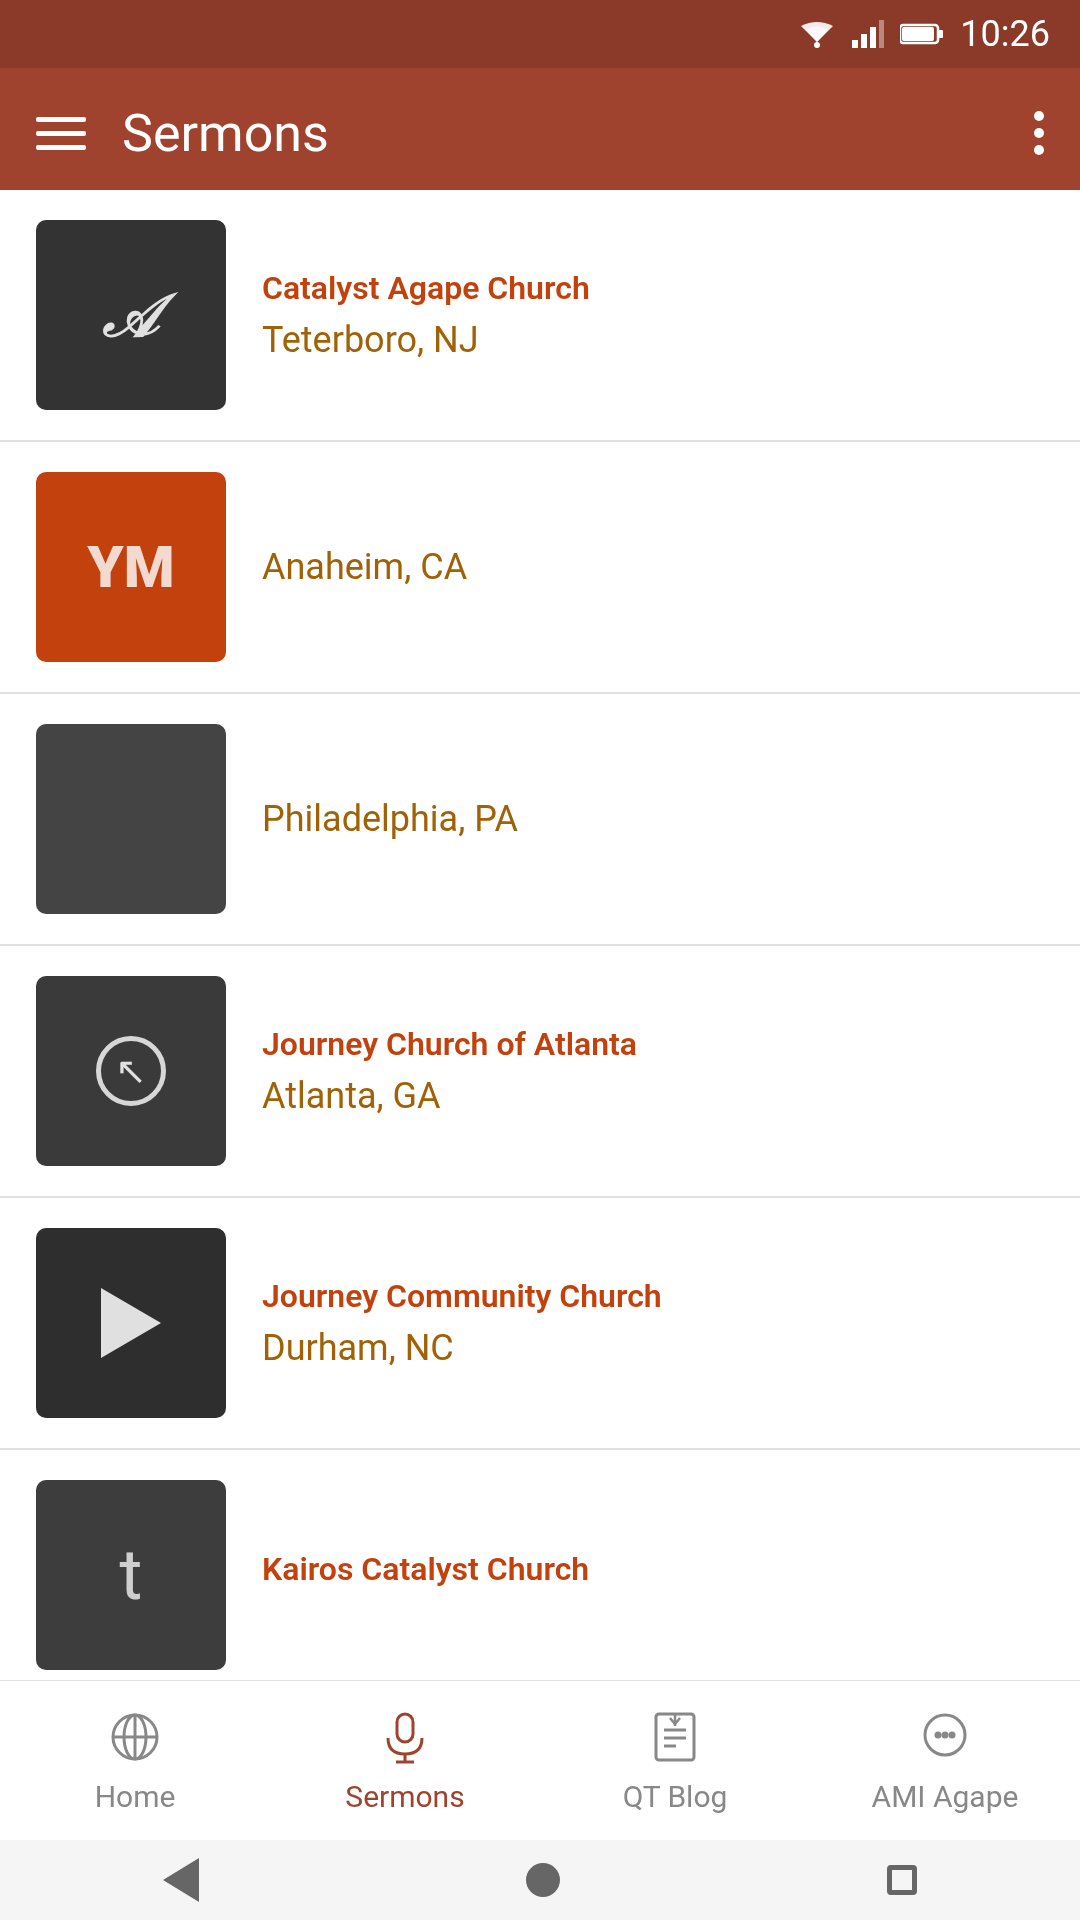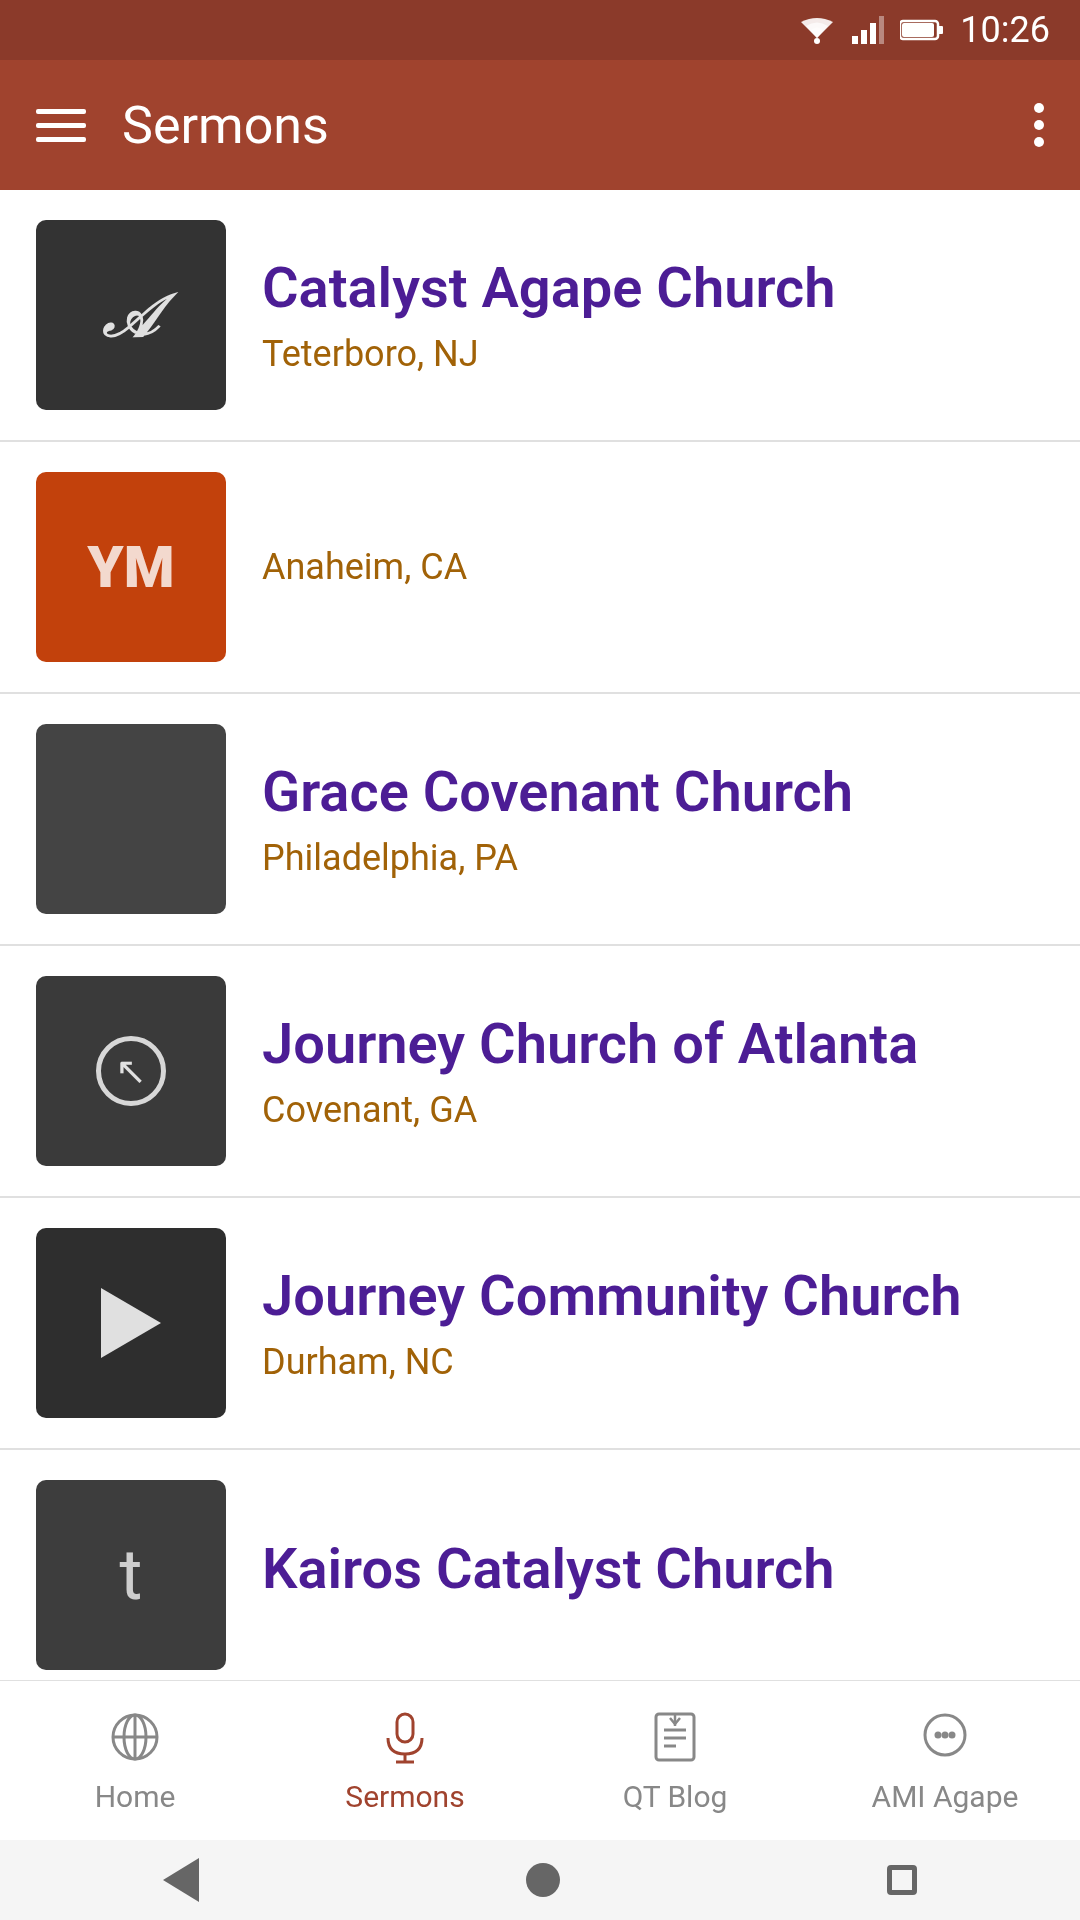--- a/index.html
+++ b/index.html
@@ -10,21 +10,21 @@
       height: 1920px;
       font-family: 'Roboto', Arial, sans-serif;
       background: #fff;
       overflow: hidden;
       position: relative;
     }
 
     
     .status-bar {
       background: #8B3A2A;
-      height: 60px;
+      height: 68px;
       display: flex;
       align-items: center;
       justify-content: flex-end;
       padding: 0 30px;
       gap: 18px;
     }
 
     .status-icons {
       display: flex;
       align-items: center;
@@ -181,23 +181,23 @@
       color: rgba(255,255,255,0.9);
       font-size: 34px;
     }
 
     .church-info {
       margin-left: 36px;
       flex: 1;
     }
 
     .church-name {
-      font-size: 56px;
+      font-size: 32px;
       font-weight: 600;
-      color: #4c1d95;
+      color: #c2410c;
       margin-bottom: 12px;
     }
 
     .church-location {
       font-size: 36px;
       color: #a16207;
     }
 
     
     .bottom-nav {
@@ -367,36 +367,35 @@
       <div class="thumb-overlay">
         <div class="thumb-grid">
           <div class="thumb-grid-cell"></div>
           <div class="thumb-grid-cell"></div>
           <div class="thumb-grid-cell"></div>
           <div class="thumb-grid-cell"></div>
         </div>
       </div>
     </div>
     <div class="church-info">
-      <div class="church-name">Grace Covenant Church</div>
       <div class="church-location">Philadelphia, PA</div>
     </div>
   </div>
 
   <div class="church-item">
     <div class="church-thumb church-thumb-4">
       <div class="thumb-overlay">
         <div class="thumb-circle">
           <span style="font-size:38px;color:rgba(255,255,255,0.85);">↖</span>
         </div>
       </div>
     </div>
     <div class="church-info">
       <div class="church-name">Journey Church of Atlanta</div>
-      <div class="church-location">Covenant, GA</div>
+      <div class="church-location">Atlanta, GA</div>
     </div>
   </div>
 
   <div class="church-item">
     <div class="church-thumb church-thumb-5">
       <div class="thumb-overlay">
         <div class="thumb-play"></div>
       </div>
     </div>
     <div class="church-info">

